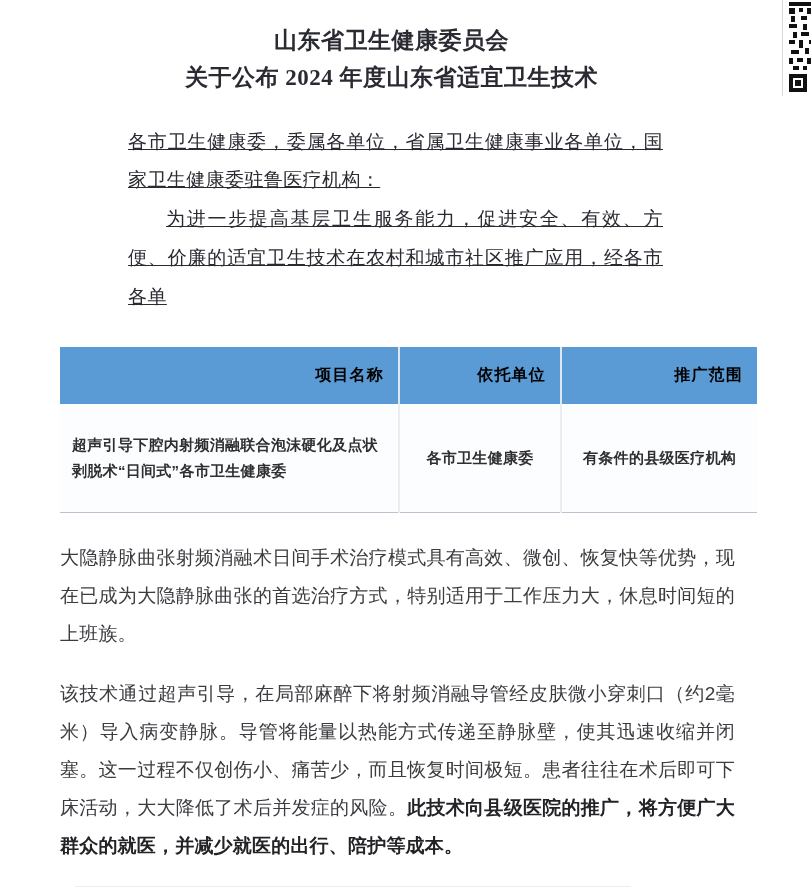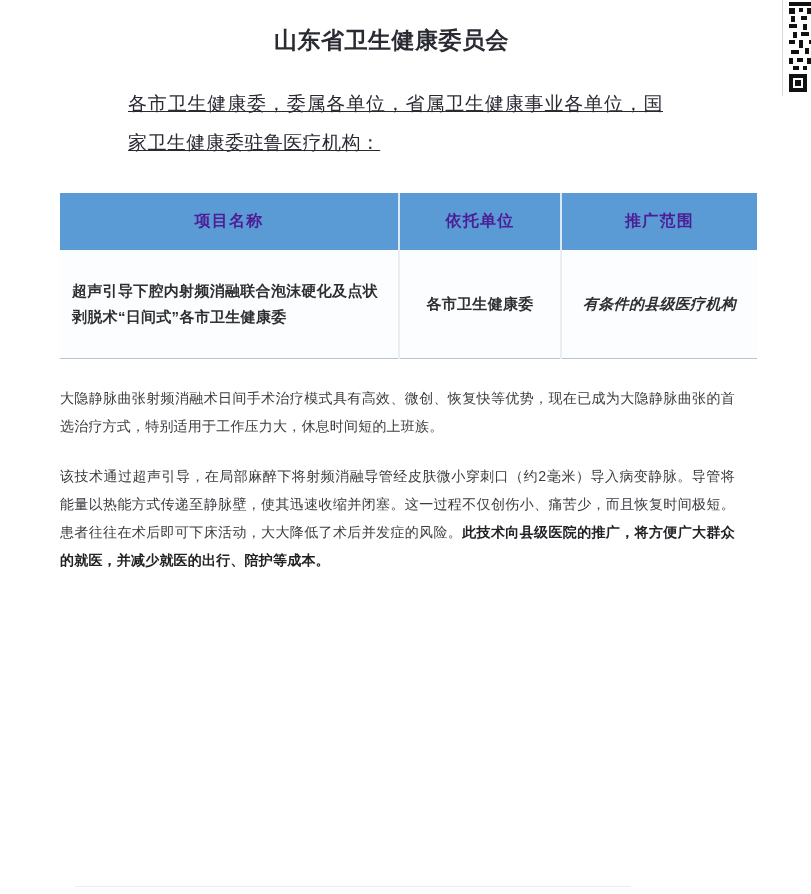--- a/index.html
+++ b/index.html
@@ -85,25 +85,25 @@
     border-collapse: collapse;
     table-layout: fixed;
     border-bottom: 1px solid #b9c2ce;
   }
   table.project-table col.c1 { width: 339px; }
   table.project-table col.c2 { width: 162px; }
   table.project-table col.c3 { width: 196px; }
 
   table.project-table thead th {
     background: #5b9bd5;
-    color: #4c1d95;
+    color: #000000;
     font-size: 16px;
     font-weight: bold;
     height: 57px;
-    text-align: center;
+    text-align: right;
     vertical-align: middle;
     letter-spacing: 1.2px;
     border-right: 2px solid #dce9f5;
     padding: 0 14px;
   }
   table.project-table thead th:last-child { border-right: none; }
 
   table.project-table tbody td {
     background: #fcfdfe;
     color: #2f2f33;
@@ -112,32 +112,31 @@
     height: 108px;
     vertical-align: middle;
     border-right: 2px solid #e9eef3;
     letter-spacing: 0.3px;
     line-height: 1.75;
     padding: 0 12px;
   }
   table.project-table tbody td:last-child { border-right: none; }
   td.cell-name { text-align: left; padding-left: 16px; padding-right: 14px; }
   td.cell-unit { text-align: center; }
-  td.cell-scope { text-align: center; font-style: italic; }
+  td.cell-scope { text-align: center; }
 
   
   #article {
     padding: 26px 48px 0 60px;
-    font-size: 14px;
+    font-size: 19px;
     line-height: 2.0;
     color: #3b3b40;
     letter-spacing: 0.2px;
     text-align: justify;
     text-justify: inter-ideograph;
-    font-family: Liberation Mono, monospace;
   }
   #article p { margin: 0 0 22px 0; }
   #article .strong { font-weight: bold; color: #232327; }
 
   
   #footer-rule {
     position: absolute;
     left: 75px;
     top: 886px;
     width: 556px;
@@ -147,24 +146,26 @@
 </style>
 </head>
 <body>
 
 <div id="doc">
 
   <div class="notice-block">
 
     <h1 id="notice-title">
       <span class="tline">山东省卫生健康委员会</span>
+      <span class="tline">关于公布 2024 年度山东省适宜卫生技术</span>
     </h1>
 
     <div id="notice-body">
       <p>各市卫生健康委，委属各单位，省属卫生健康事业各单位，国家卫生健康委驻鲁医疗机构：</p>
+      <p class="indent">为进一步提高基层卫生服务能力，促进安全、有效、方便、价廉的适宜卫生技术在农村和城市社区推广应用，经各市各单</p>
     </div>
 
   </div>
 
   <div id="project-table-wrap">
     <table class="project-table">
       <colgroup>
         <col class="c1">
           <col class="c2">
           <col class="c3">

